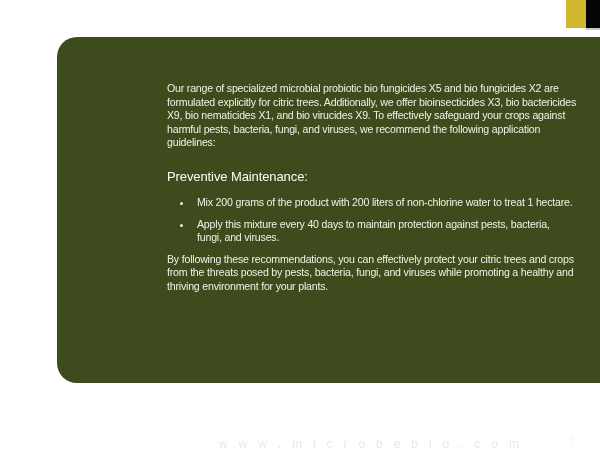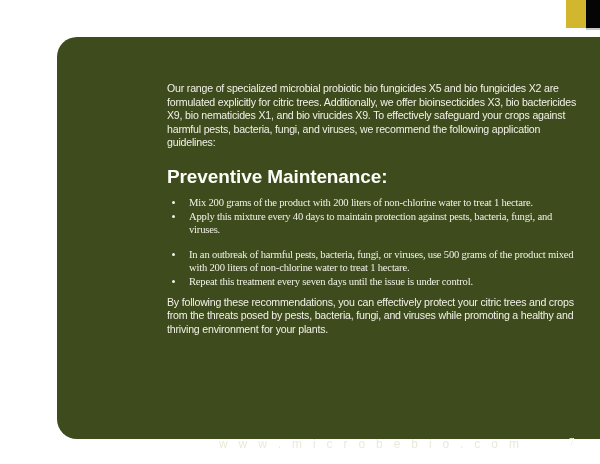--- a/index.html
+++ b/index.html
@@ -33,53 +33,52 @@
     width: 14px;
     height: 28px;
     background: #050505;
     border-bottom: 2px solid #c7c7c7;
   }
   .panel {
     position: absolute;
     left: 57px;
     top: 37px;
     width: 543px;
-    height: 402px;
+    height: 346px;
     background: #3e4b1d;
     border-radius: 20px 0 0 20px;
   }
   .content {
     position: absolute;
     left: 110px;
     top: 45px;
     width: 418px;
     color: #f2f1e7;
     font-size: 10.6px;
     line-height: 13.6px;
     letter-spacing: -0.2px;
   }
   .para {
     margin: 0;
   }
   .content h2 {
-    font-size: 19px;
+    font-size: 13px;
     line-height: 17px;
-    font-weight: 700;
+    font-weight: 400;
     color: #fdfdf8;
     margin: 18px 0 0 0;
     letter-spacing: -0.1px;
   }
   .content ul {
     margin: 11px 0 0 0;
     padding-left: 18px;
   }
   .content li {
-    margin: 0;
+    margin: 8px;
     padding-left: 4px;
-    font-family: Liberation Serif, serif;
   }
   .closing {
     margin-top: 7px;
   }
   .footer-site {
     position: absolute;
     left: 162px;
     top: 400px;
     font-size: 12px;
     letter-spacing: 3.8px;
@@ -109,24 +108,20 @@
       <p class="para">Our range of specialized microbial probiotic bio fungicides X5 and bio fungicides X2 are formulated explicitly for citric trees. Additionally, we offer bioinsecticides X3, bio bactericides X9, bio nematicides X1, and bio virucides X9. To effectively safeguard your crops against harmful pests, bacteria, fungi, and viruses, we recommend the following application guidelines:</p>
 
       <h2>Preventive Maintenance:</h2>
 
       <ul>
         <li>Mix 200 grams of the product with 200 liters of non-chlorine water to treat 1 hectare.</li>
         <li>Apply this mixture every 40 days to maintain protection against pests, bacteria, fungi, and viruses.</li>
       </ul>
 
 
-      <ul>
-        <li>In an outbreak of harmful pests, bacteria, fungi, or viruses, use 500 grams of the product mixed with 200 liters of non-chlorine water to treat 1 hectare.</li>
-        <li>Repeat this treatment every seven days until the issue is under control.</li>
-      </ul>
 
       <p class="para closing">By following these recommendations, you can effectively protect your citric trees and crops from the threats posed by pests, bacteria, fungi, and viruses while promoting a healthy and thriving environment for your plants.</p>
 
     </div>
 
     <div class="footer-site">w w w . m i c r o b e b i o . c o m</div>
 
     <div class="page-num">7</div>
 
   </div>

